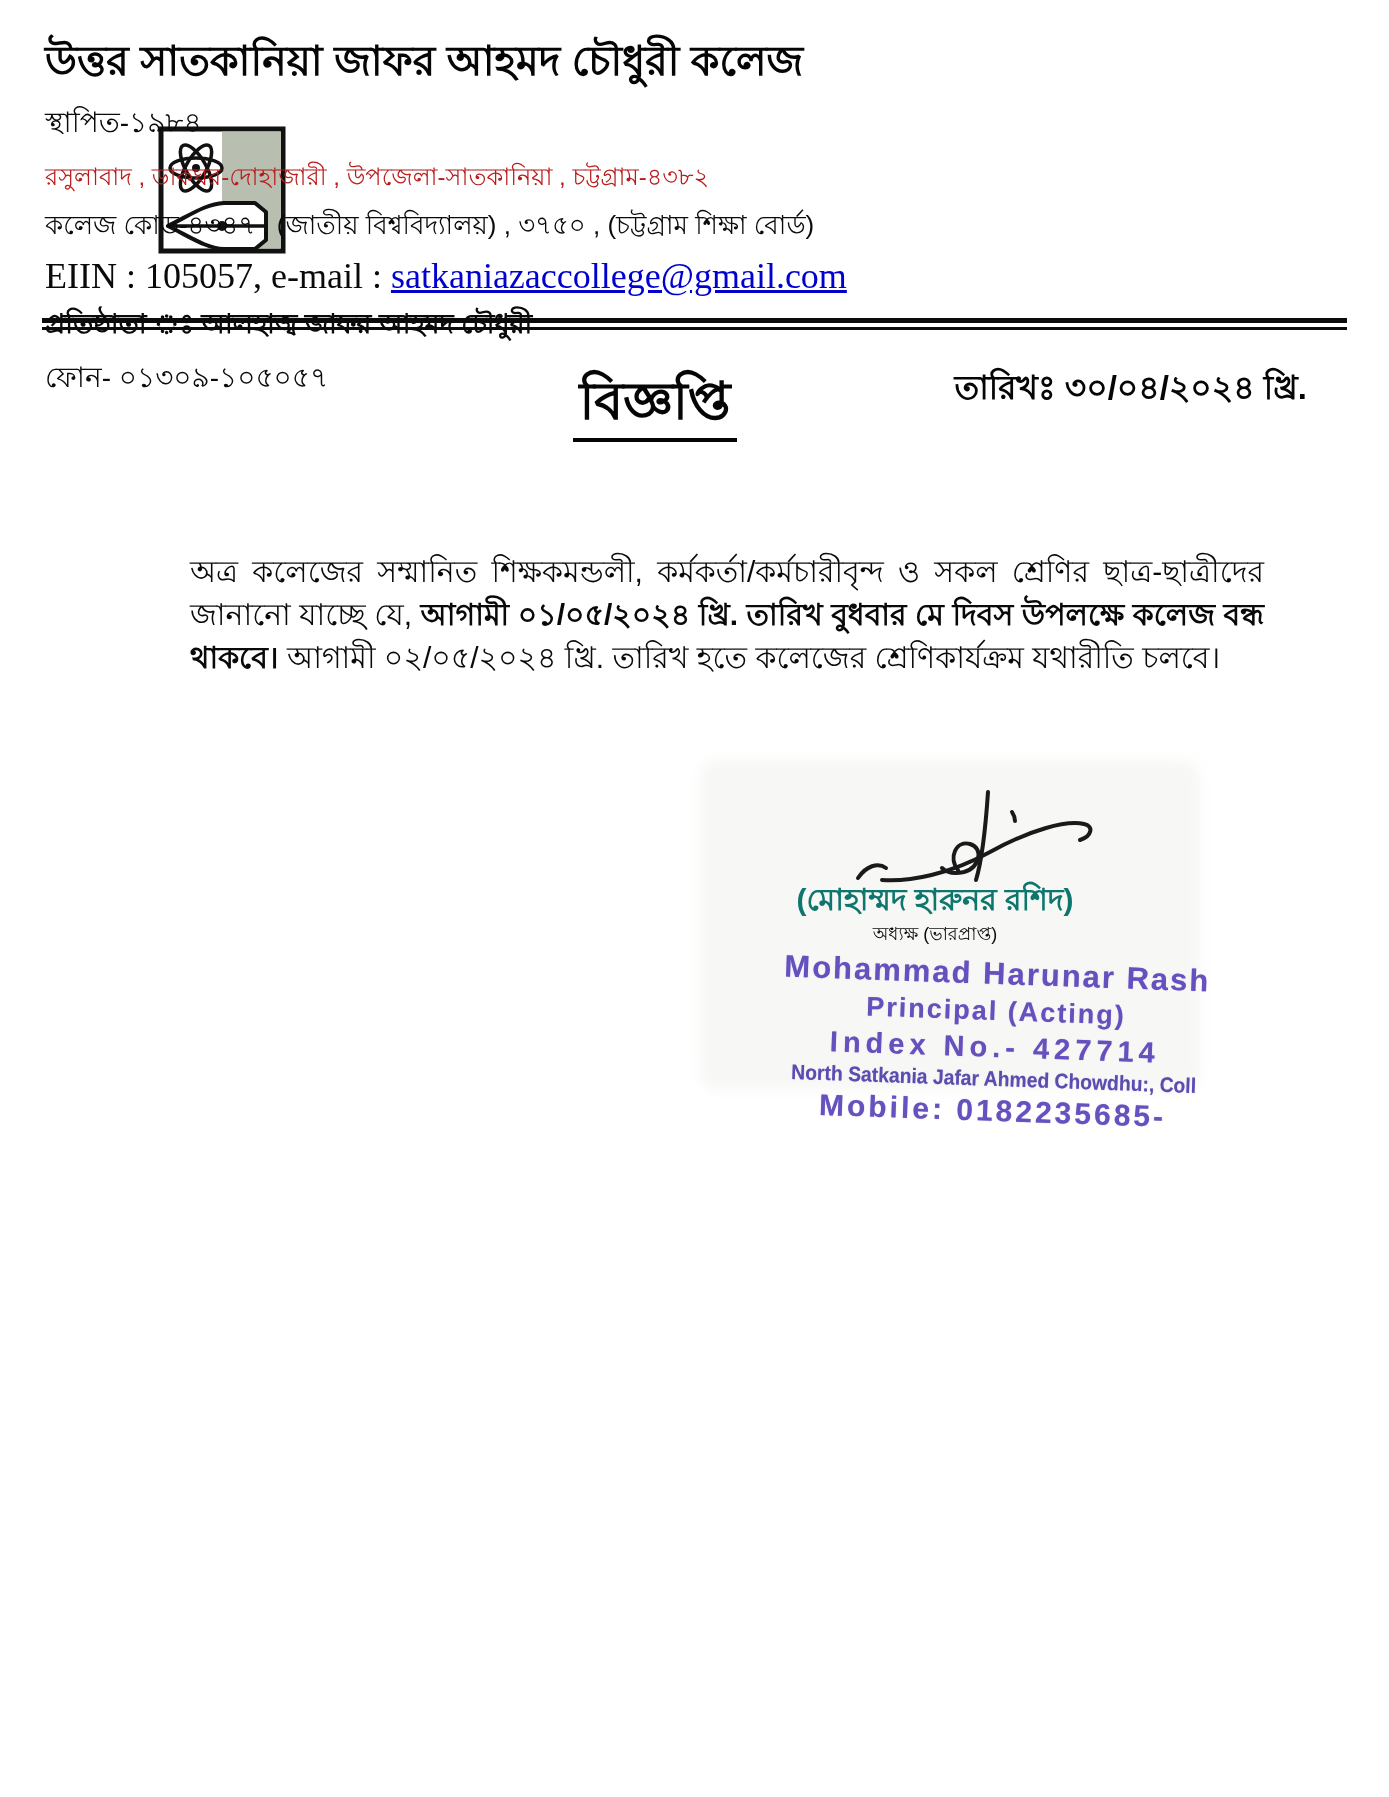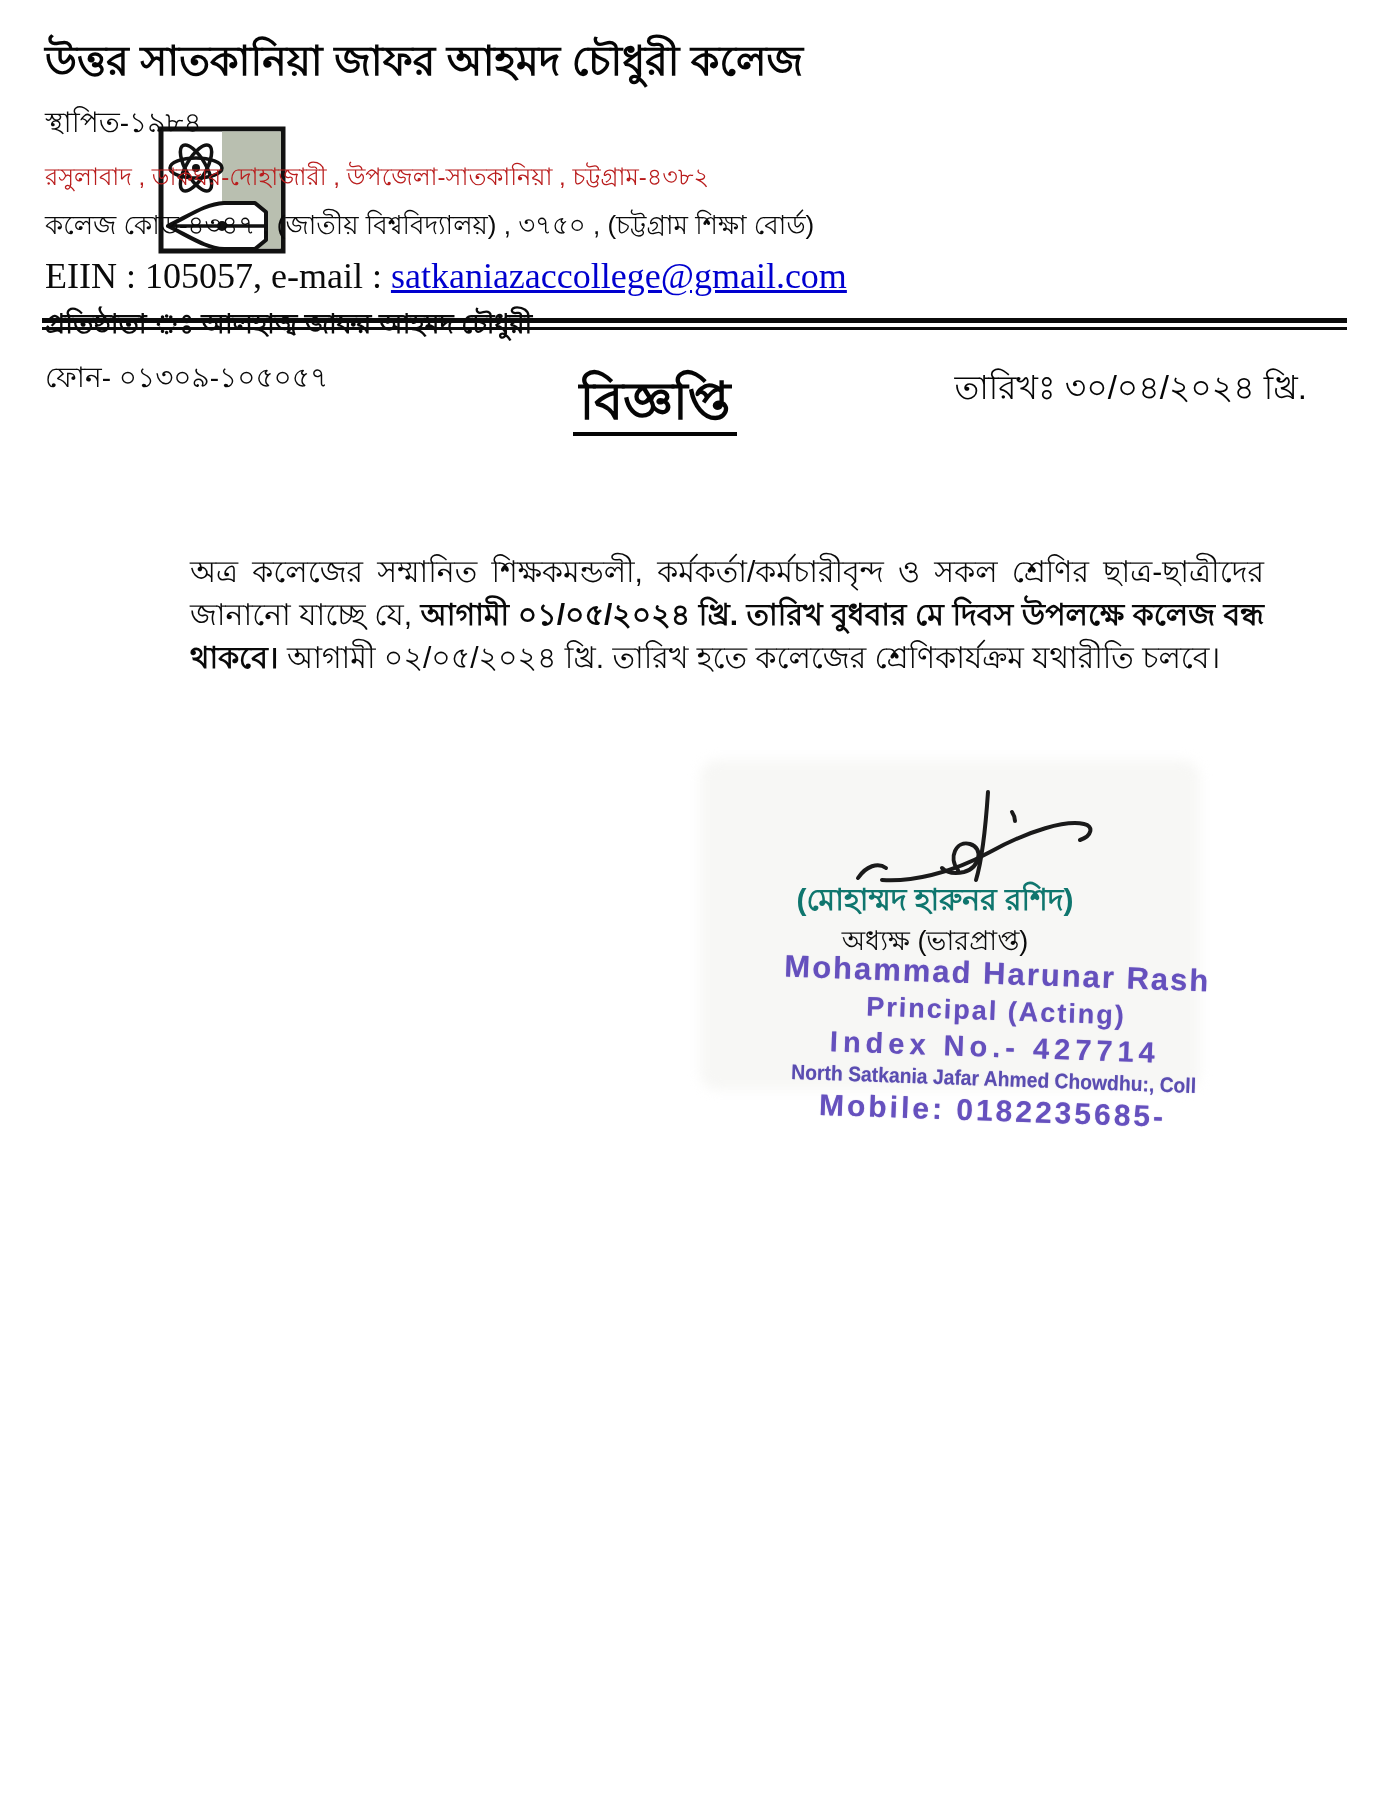--- a/index.html
+++ b/index.html
@@ -23,42 +23,42 @@
   .phone-line{font-size:28px;margin-top:8px;color:#0a0a0a;}
 
   .logo{position:absolute;left:158px;top:126px;width:128px;height:128px;}
 
   .double-rule{
     position:absolute;left:42px;right:42px;top:318px;height:4px;
     border-top:5px solid #0b0b0b;border-bottom:3px solid #0b0b0b;
   }
 
   
-  .date-line{position:absolute;right:82px;top:362px;font-size:33px;font-weight:400;color:#050505;}
+  .date-line{position:absolute;right:82px;top:362px;font-size:33px;font-weight:700;color:#050505;}
   .notice-title-wrap{position:absolute;left:0;top:372px;width:1310px;text-align:center;}
   .notice-title{
     display:inline-block;font-size:52px;font-weight:700;color:#050505;
-    border-bottom:4px solid #050505;padding:0 6px 0 6px;line-height:1.15;
+    border-bottom:4px solid #050505;padding:0 6px 6px 6px;line-height:1.15;
   }
   .notice-body{
     position:absolute;left:190px;top:520px;width:1074px;
     font-size:30px;line-height:43px;text-align:justify;color:#090909;
   }
   .notice-body b{font-weight:700;}
 
   
   .scan-shade{
     position:absolute;left:700px;top:760px;width:500px;height:330px;
     background:rgba(233,231,226,0.35);border-radius:18px;filter:blur(6px);
   }
   .signature-svg{position:absolute;left:840px;top:782px;width:280px;height:105px;}
   .sig-name{position:absolute;left:700px;top:876px;width:470px;text-align:center;
     font-size:30px;font-weight:700;color:#0f766e;}
   .sig-designation{position:absolute;left:700px;top:920px;width:470px;text-align:center;
-    font-size:27px;color:#0b0b0b;}
+    font-size:18px;color:#0b0b0b;}
 
   .stamp{
     position:absolute;left:740px;top:956px;width:510px;text-align:center;
     transform:rotate(2deg);
     color:#5e48bb;opacity:0.95;
   }
   .stamp div{text-shadow:0 0 1px rgba(94,72,187,0.55);}
   .stamp-l1{font-size:31px;font-weight:700;letter-spacing:2px;}
   .stamp-l2{font-size:27px;font-weight:700;letter-spacing:2px;margin-top:4px;}
   .stamp-l3{font-size:29px;font-weight:700;letter-spacing:5px;margin-top:4px;}

